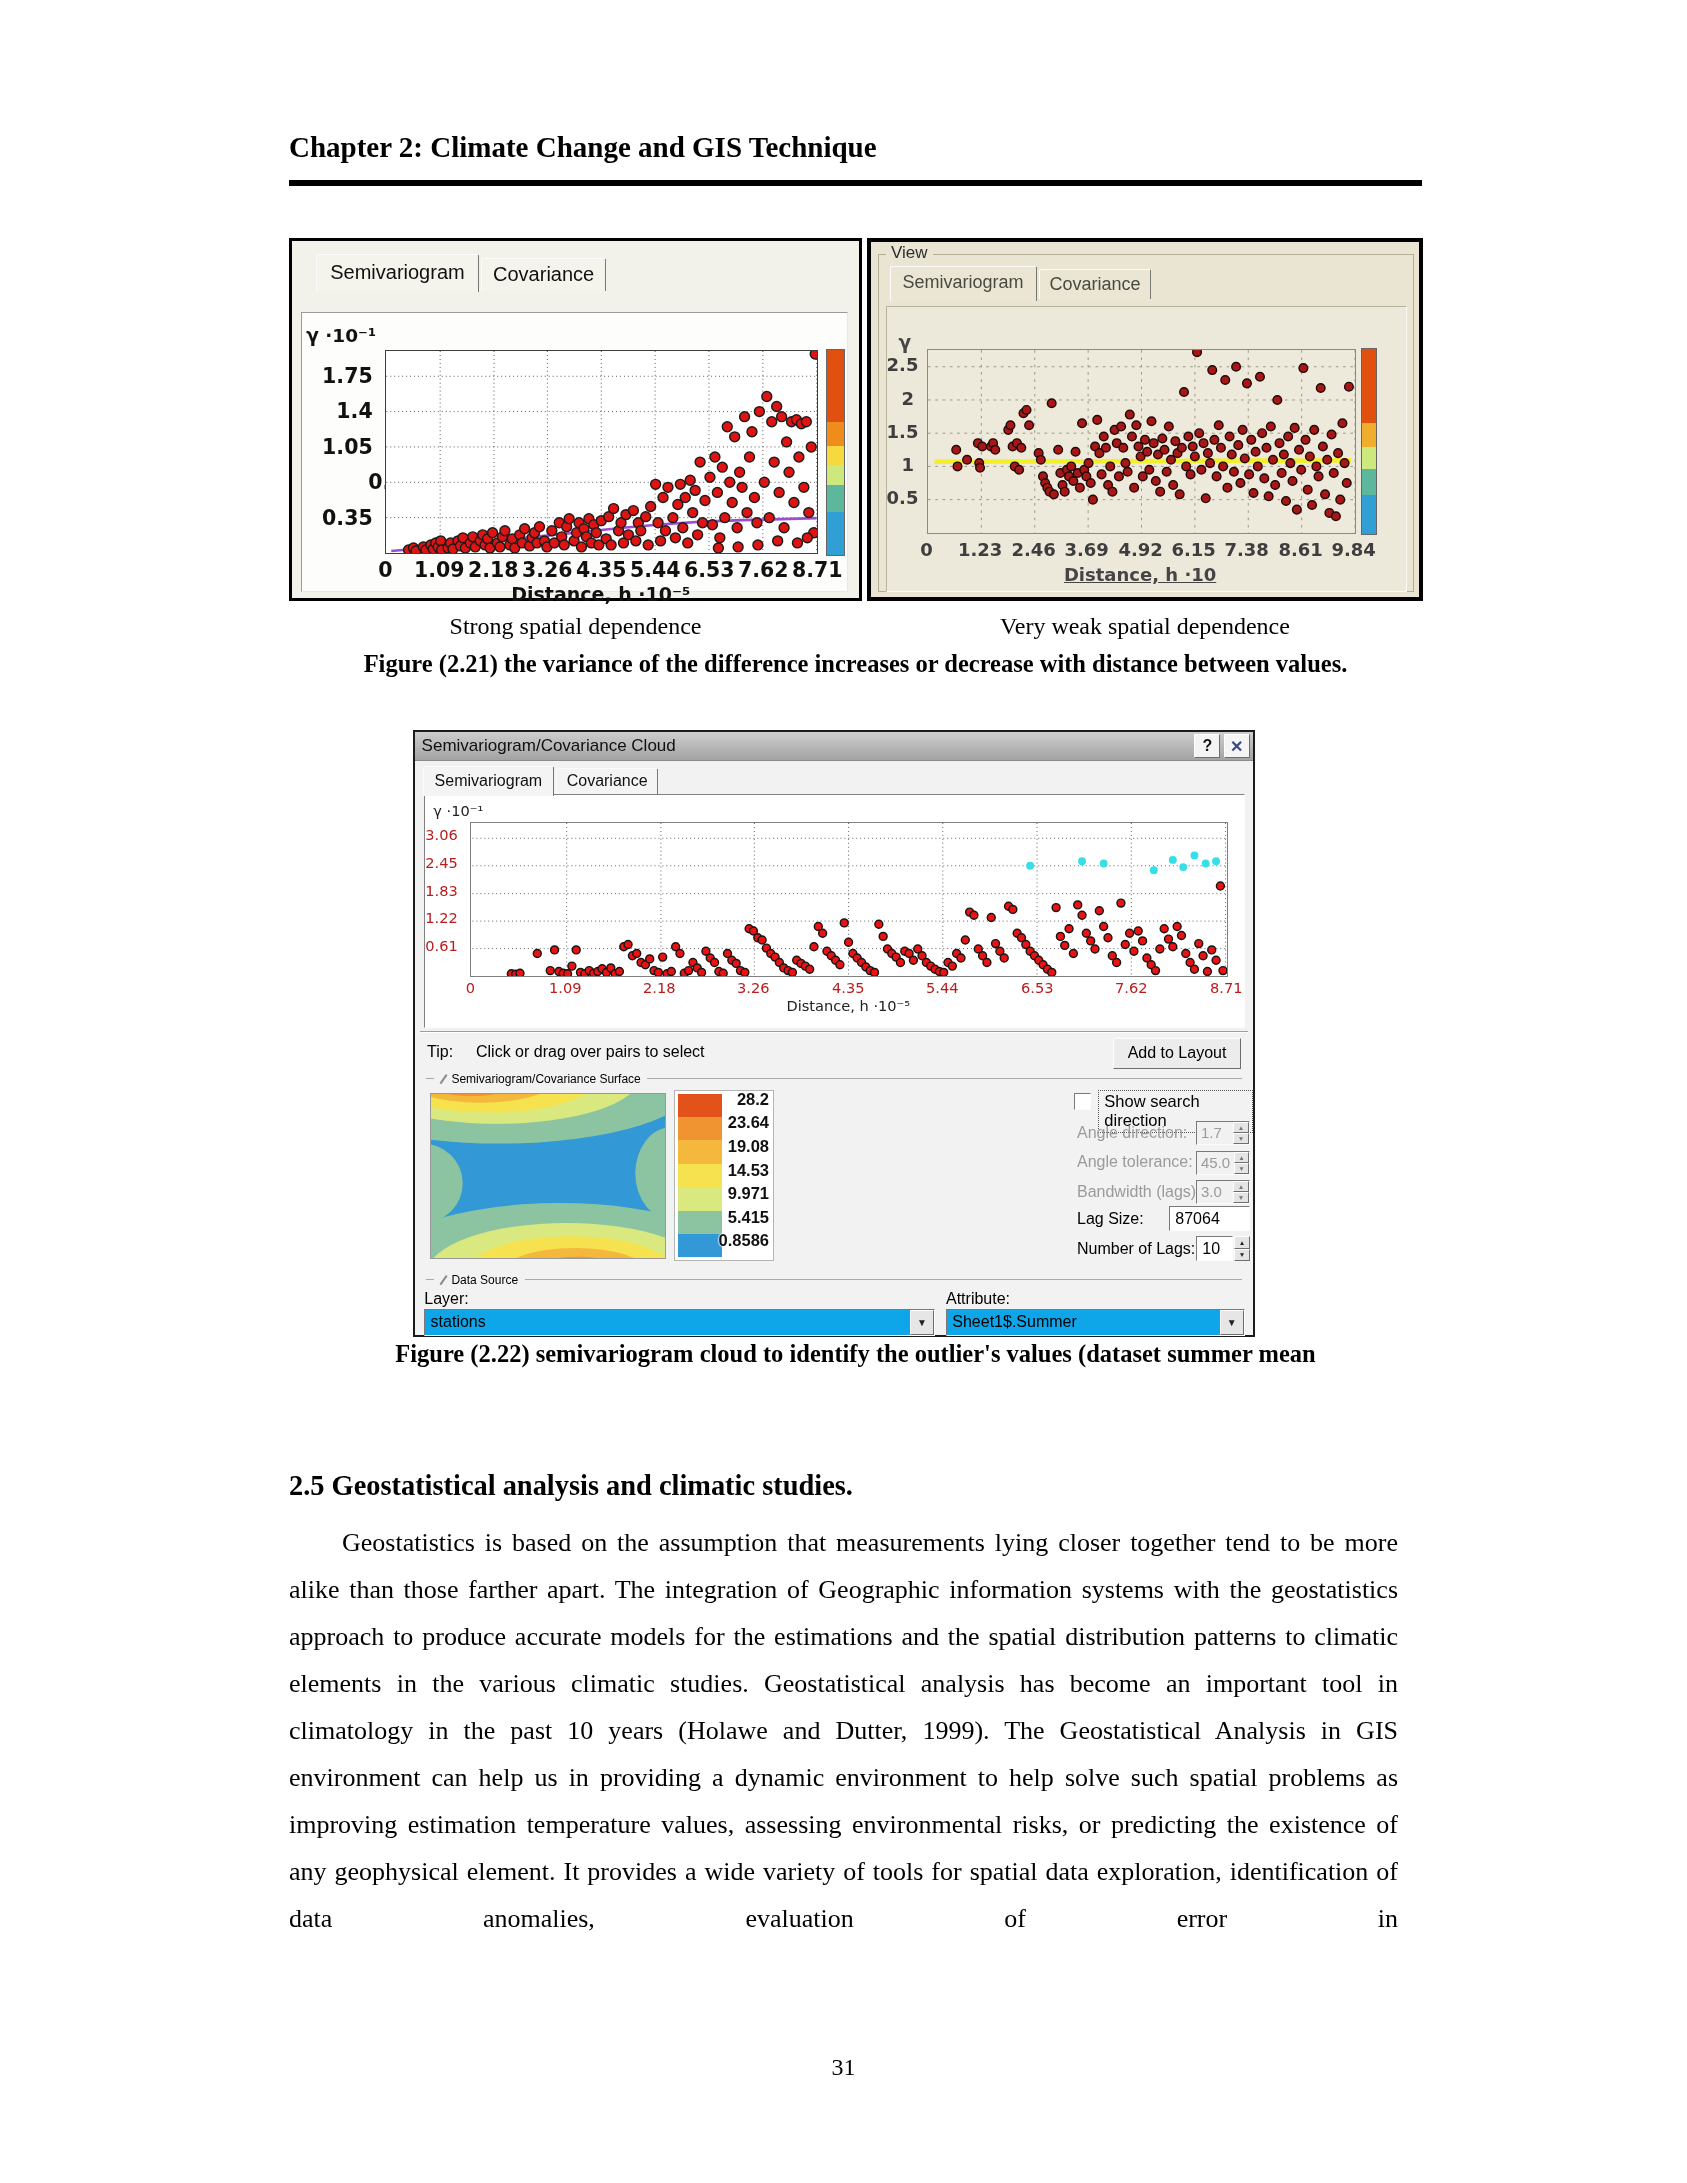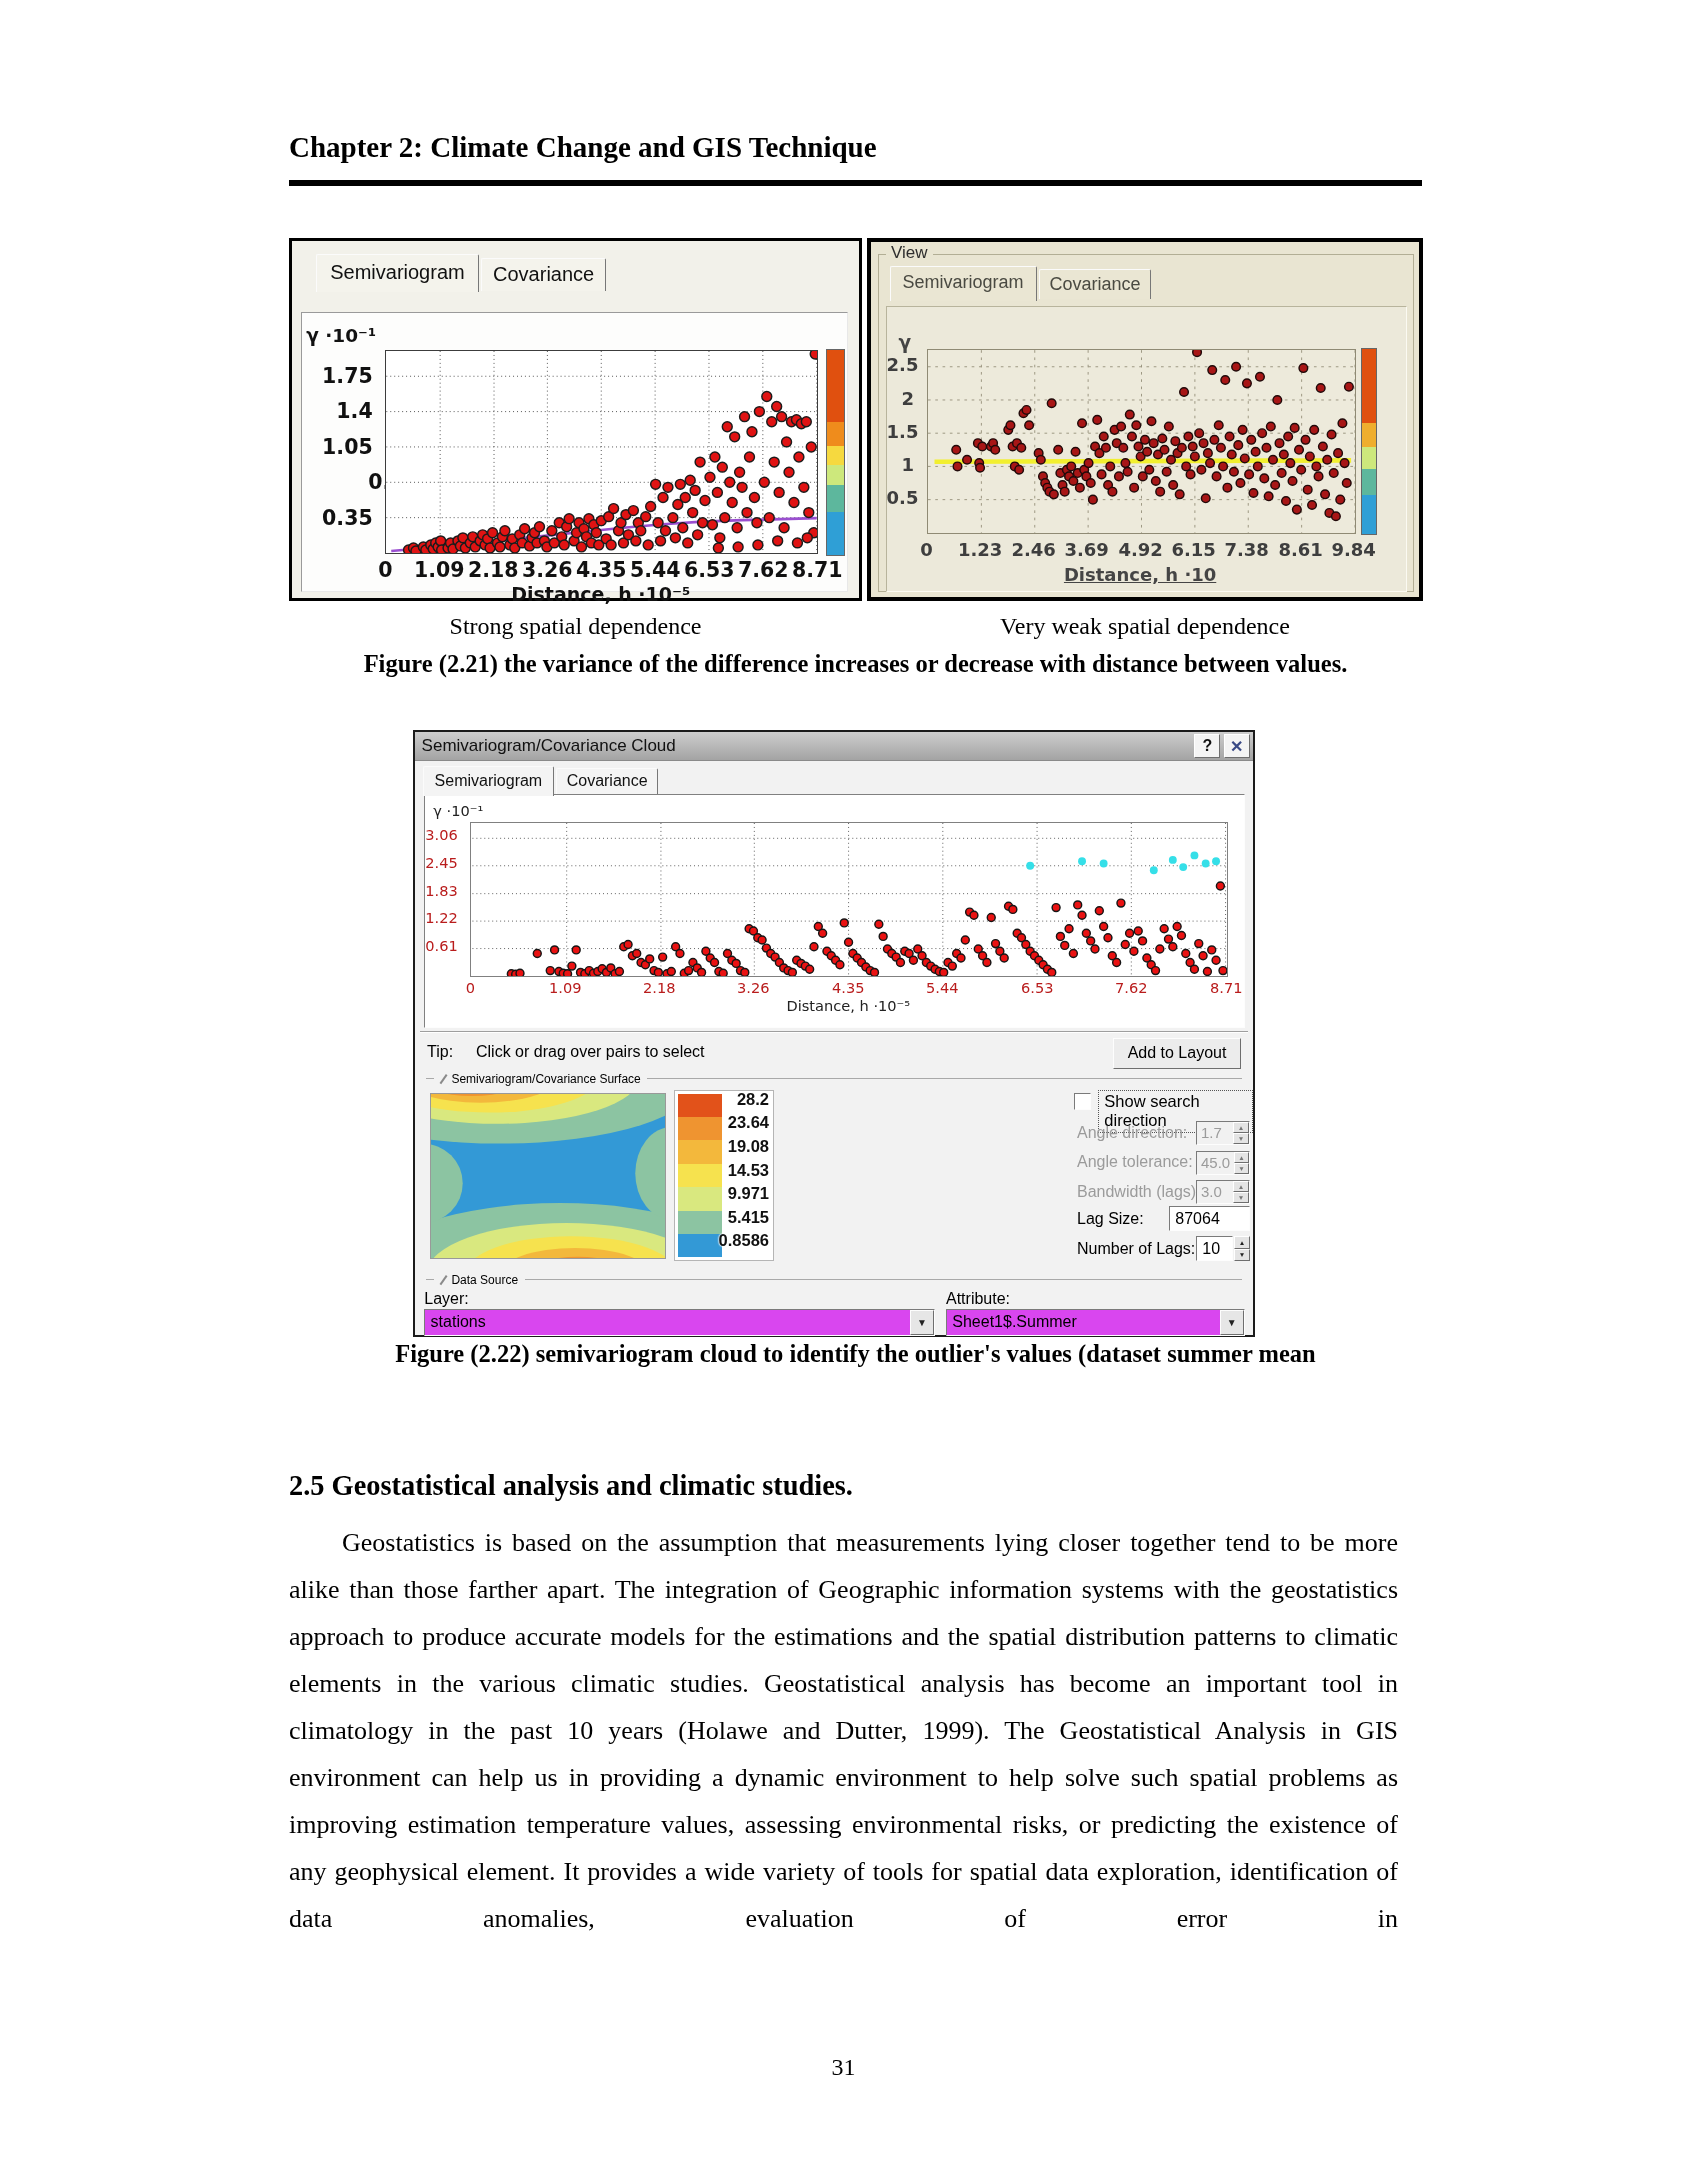--- a/index.html
+++ b/index.html
@@ -100,21 +100,21 @@
   .spinfield{position:absolute;display:flex;background:#f1f1f1;border:1.3px solid;
              border-color:#7a7a7a #fdfdfd #fdfdfd #7a7a7a;height:24px;box-sizing:border-box;}
   .spinval{flex:1;font-size:15px;color:#9b9b9b;padding:2px 4px;}
   .spincol{width:16px;display:flex;flex-direction:column;}
   .sb{flex:1;display:flex;align-items:center;justify-content:center;font-size:6.6px;color:#777;
       background:#e4e4e4;border:0.7px solid;border-color:#fff #6e6e6e #6e6e6e #fff;}
   .spincol.enabled .sb{color:#222;}
   .textfield{position:absolute;background:#fff;border:1.3px solid;border-color:#7a7a7a #fdfdfd #fdfdfd #7a7a7a;
              font-size:16px;color:#000;padding:2.6px 5.3px;box-sizing:border-box;}
   .ds-label{position:absolute;font-size:16px;color:#000;}
-  .combo{position:absolute;height:26.5px;background:#d946ef;border:1.3px solid;
+  .combo{position:absolute;height:26.5px;background:#0ea5e9;border:1.3px solid;
          border-color:#7a7a7a #fdfdfd #fdfdfd #7a7a7a;display:flex;align-items:stretch;box-sizing:border-box;}
   .combo-val{flex:1;font-size:16px;color:#000;display:flex;align-items:center;padding:0 5.3px;}
   .combo-btn{width:22.5px;display:flex;align-items:center;justify-content:center;background:#e6e6e6;
              border:1.3px solid;border-color:#fdfdfd #6e6e6e #6e6e6e #fdfdfd;font-size:10px;color:#222;}
 </style>
 </head>
 <body>
 
 <div class="page">
 

